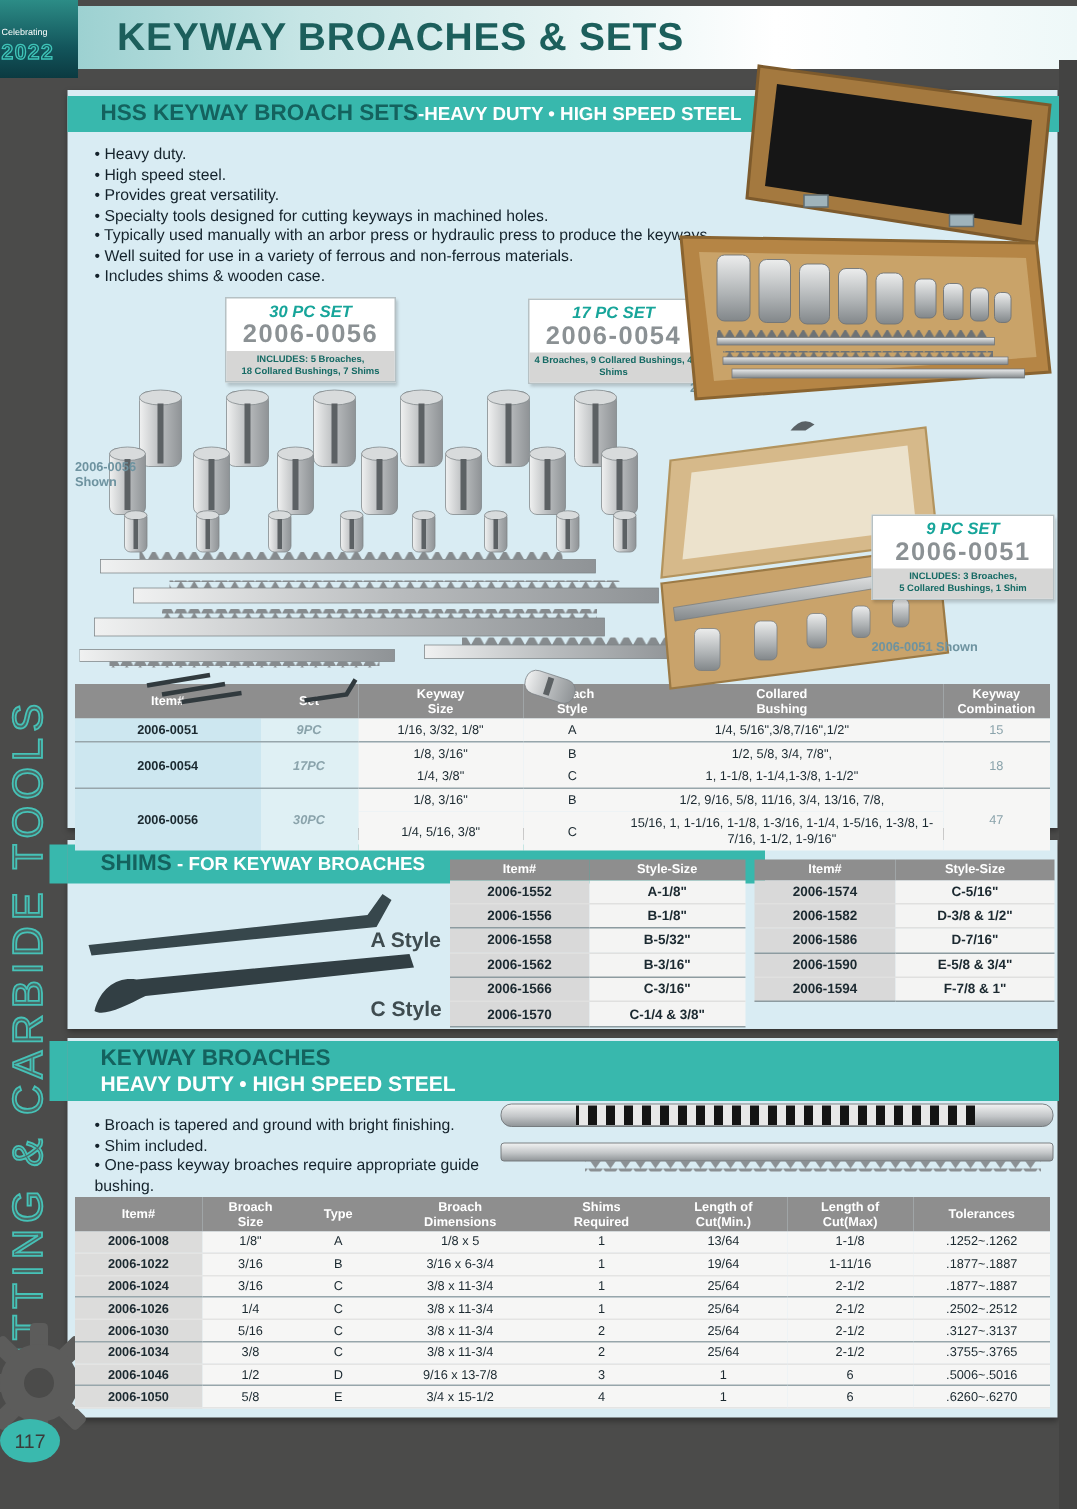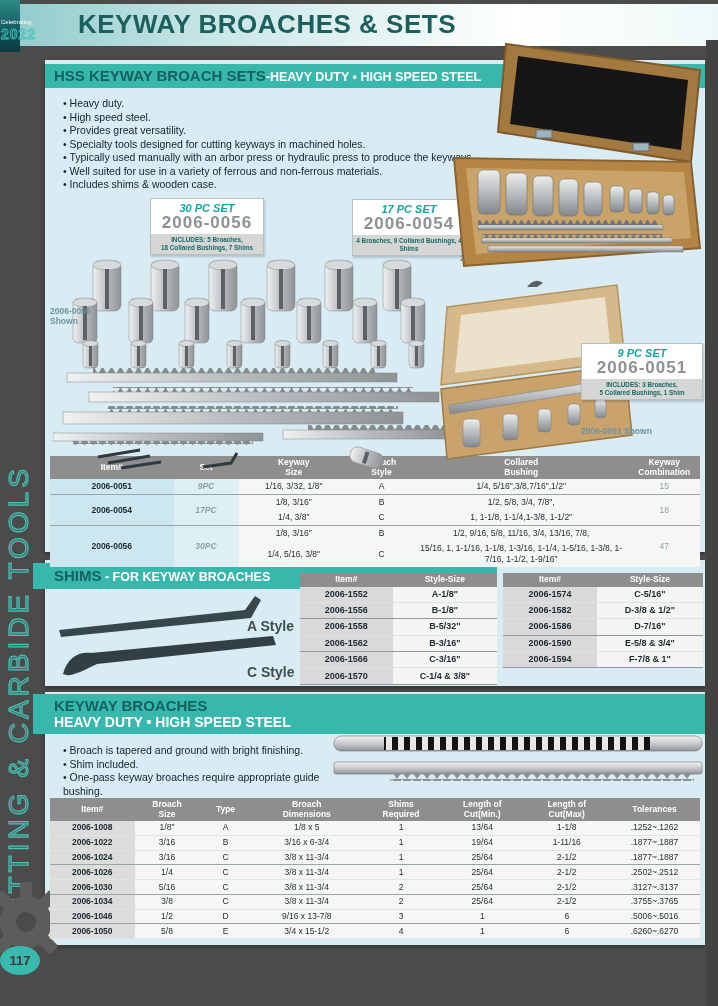--- a/index.html
+++ b/index.html
@@ -3,43 +3,43 @@
 <meta charset="utf-8">
 <style>
   html,body{margin:0;padding:0;background:#3a3a39;}
   .page{position:relative;width:718px;height:1006px;background:#4b4b4a;overflow:hidden;
         font-family:"Liberation Sans",sans-serif;}
   
   .header-band{position:absolute;left:0;top:4px;width:718px;height:42px;
     background:linear-gradient(90deg,#8ecaca 0%,#c6e5e5 28%,#ffffff 72%,#eef8f8 100%);}
   .header-title{position:absolute;left:78px;top:5px;font-size:26px;font-weight:bold;
     color:#1c5f5c;letter-spacing:0.5px;}
-  .logo{position:absolute;left:0;top:0;width:20px;height:52px;
+  .logo{position:absolute;left:0;top:0;width:52px;height:52px;
     background:linear-gradient(180deg,#2c8c86 0%,#13565c 60%,#0b3a41 100%);z-index:6;}
   .logo .celebrating{position:absolute;top:19px;left:1px;font-size:6px;color:#ffffff;white-space:nowrap;}
   .logo .year{position:absolute;top:26px;left:1px;font-size:14px;font-weight:bold;
     color:transparent;-webkit-text-stroke:0.9px #3fc4b8;letter-spacing:1px;}
   
   .sidebar-text{position:absolute;left:3px;top:362px;height:580px;width:36px;
     writing-mode:vertical-rl;transform:rotate(180deg);font-size:28px;letter-spacing:4px;
     color:rgba(70,194,183,0.25);-webkit-text-stroke:1.2px #46c2b7;white-space:nowrap;}
   .page-badge{position:absolute;left:0;top:946px;width:40px;height:29px;background:#3ab9ae;
-    border-radius:50%;text-align:center;line-height:29px;font-weight:bold;color:#3b3b3a;
+    border-radius:50%;text-align:center;line-height:29px;font-weight:normal;color:#3b3b3a;
     font-size:13px;z-index:7;}
   .gear{position:absolute;left:-16px;top:880px;z-index:1;}
   .side-tab{position:absolute;left:33px;width:12px;background:#38b8ad;z-index:2;}
   .tab-shims{top:563px;height:26px;}
   .tab-keyway{top:694px;height:40px;}
   .right-shade{position:absolute;left:706px;top:40px;width:12px;height:966px;background:#434342;}
   
   .panel{position:absolute;background:#d9ecf3;box-shadow:0 2px 4px rgba(0,0,0,0.35);}
   .panel1{left:45px;top:60px;width:660px;height:492px;}
   .panel2{left:45px;top:560px;width:660px;height:126px;}
   .panel3{left:45px;top:692px;width:660px;height:253px;}
-  .band{position:absolute;background:#38b8ad;}
+  .band{position:absolute;background:#38b8ad;padding-left:13px;}
   .band1{left:0;top:4px;width:660px;height:24px;}
   .band2{left:0;top:3px;width:452px;height:26px;}
   .band3{left:0;top:2px;width:660px;height:40px;}
   .band-line{padding-left:9px;white-space:nowrap;}
   .band-main{color:#14625e;font-weight:bold;font-size:15px;line-height:24px;}
   .band2 .band-main{line-height:26px;}
   .band-sub{color:#ffffff;font-weight:bold;font-size:12.5px;}
   .band3 .band-main{display:block;line-height:17px;padding-top:3px;}
   .band3 .band-sub2{display:block;color:#ffffff;font-weight:bold;font-size:14px;line-height:17px;padding-left:9px;}
   

